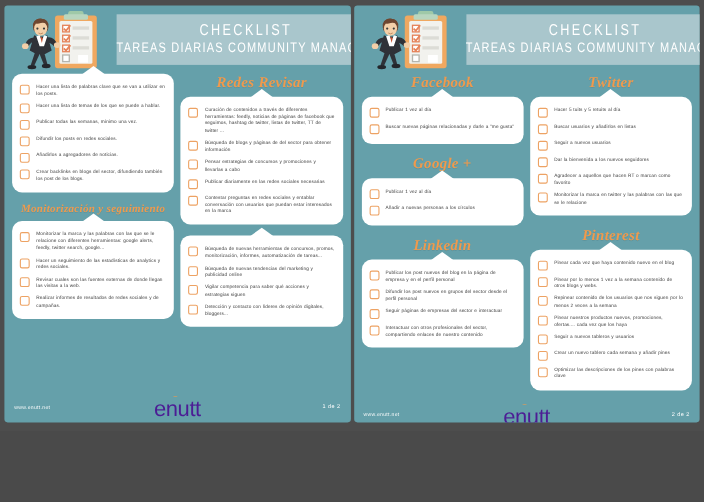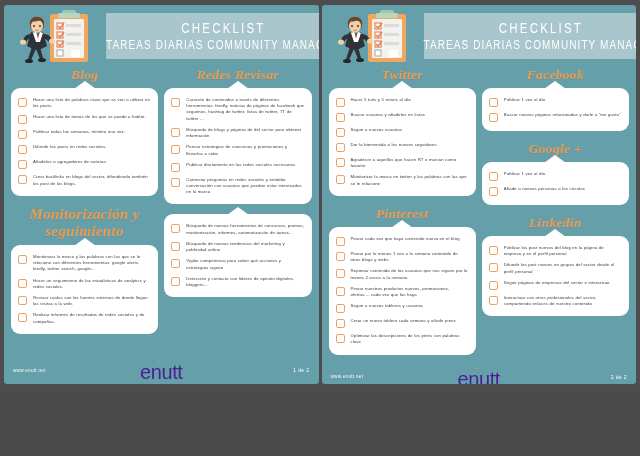--- a/index.html
+++ b/index.html
@@ -84,21 +84,21 @@
     text-align: center;
     color: #ef9a4d;
     font-family: "Liberation Serif", serif;
     font-style: italic;
     font-weight: bold;
     font-size: 13.5px;
     letter-spacing: .3px;
     margin-bottom: 5px;
     text-shadow: 0 1px 0 rgba(0,0,0,.07);
   }
-  .sec-title.wide { font-size: 15px; }
+  .sec-title.wide { font-size: 10px; }
 
   
   .card {
     position: relative;
     background: #ffffff;
     border-radius: 9px;
     padding: 9px 7px 9px 7px;
     margin-bottom: 10px;
   }
   .card::before {
@@ -229,21 +229,20 @@
         </svg>
       </div>
       <div class="title-band">
         <div class="title-main">CHECKLIST</div>
         <div class="title-sub">TAREAS DIARIAS COMMUNITY MANAGER</div>
       </div>
     </div>
 
     <div class="page-body">
       <div class="col">
-        <div class="sec-title">Blog</div>
         <div class="card">
           <div class="item">
               <span class="cbx"></span>
               <span class="item-text">Hacer una lista de palabras clave que se van a utilizar en los posts.</span>
             </div>
           <div class="item">
               <span class="cbx"></span>
               <span class="item-text">Hacer una lista de temas de los que se puede a hablar.</span>
             </div>
           <div class="item">
@@ -384,20 +383,66 @@
         </svg>
       </div>
       <div class="title-band">
         <div class="title-main">CHECKLIST</div>
         <div class="title-sub">TAREAS DIARIAS COMMUNITY MANAGER</div>
       </div>
     </div>
 
     <div class="page-body">
       <div class="col">
+        <div class="sec-title">Facebook</div>
+        <div class="card">
+          <div class="item">
+              <span class="cbx"></span>
+              <span class="item-text">Publicar 1 vez al día</span>
+            </div>
+          <div class="item">
+              <span class="cbx"></span>
+              <span class="item-text">Buscar nuevas páginas relacionadas y darle a "me gusta"</span>
+            </div>
+        </div>
+
+        <div class="sec-title">Google +</div>
+        <div class="card">
+          <div class="item">
+              <span class="cbx"></span>
+              <span class="item-text">Publicar 1 vez al día</span>
+            </div>
+          <div class="item">
+              <span class="cbx"></span>
+              <span class="item-text">Añadir a nuevas personas a los círculos</span>
+            </div>
+        </div>
+
+        <div class="sec-title">Linkedin</div>
+        <div class="card">
+          <div class="item">
+              <span class="cbx"></span>
+              <span class="item-text">Publicar los post nuevos del blog en la página de empresa y en el perfil personal</span>
+            </div>
+          <div class="item">
+              <span class="cbx"></span>
+              <span class="item-text">Difundir los post nuevos en grupos del sector desde el perfil personal</span>
+            </div>
+          <div class="item">
+              <span class="cbx"></span>
+              <span class="item-text">Seguir páginas de empresas del sector e interactuar</span>
+            </div>
+          <div class="item">
+              <span class="cbx"></span>
+              <span class="item-text">Interactuar con otros profesionales del sector, compartiendo enlaces de nuestro contenido</span>
+            </div>
+        </div>
+      </div>
+
+      <div class="col">
         <div class="sec-title">Twitter</div>
         <div class="card">
           <div class="item">
               <span class="cbx"></span>
               <span class="item-text">Hacer 5 tuits y 5 retuits al día</span>
             </div>
           <div class="item">
               <span class="cbx"></span>
               <span class="item-text">Buscar usuarios y añadirlos en listas</span>
             </div>
@@ -441,66 +486,20 @@
               <span class="cbx"></span>
               <span class="item-text">Seguir a nuevos tableros y usuarios</span>
             </div>
           <div class="item">
               <span class="cbx"></span>
               <span class="item-text">Crear un nuevo tablero cada semana y añadir pines</span>
             </div>
           <div class="item">
               <span class="cbx"></span>
               <span class="item-text">Optimizar las descripciones de los pines con palabras clave</span>
-            </div>
-        </div>
-      </div>
-
-      <div class="col">
-        <div class="sec-title">Facebook</div>
-        <div class="card">
-          <div class="item">
-              <span class="cbx"></span>
-              <span class="item-text">Publicar 1 vez al día</span>
-            </div>
-          <div class="item">
-              <span class="cbx"></span>
-              <span class="item-text">Buscar nuevas páginas relacionadas y darle a "me gusta"</span>
-            </div>
-        </div>
-
-        <div class="sec-title">Google +</div>
-        <div class="card">
-          <div class="item">
-              <span class="cbx"></span>
-              <span class="item-text">Publicar 1 vez al día</span>
-            </div>
-          <div class="item">
-              <span class="cbx"></span>
-              <span class="item-text">Añadir a nuevas personas a los círculos</span>
-            </div>
-        </div>
-
-        <div class="sec-title">Linkedin</div>
-        <div class="card">
-          <div class="item">
-              <span class="cbx"></span>
-              <span class="item-text">Publicar los post nuevos del blog en la página de empresa y en el perfil personal</span>
-            </div>
-          <div class="item">
-              <span class="cbx"></span>
-              <span class="item-text">Difundir los post nuevos en grupos del sector desde el perfil personal</span>
-            </div>
-          <div class="item">
-              <span class="cbx"></span>
-              <span class="item-text">Seguir páginas de empresas del sector e interactuar</span>
-            </div>
-          <div class="item">
-              <span class="cbx"></span>
-              <span class="item-text">Interactuar con otros profesionales del sector, compartiendo enlaces de nuestro contenido</span>
             </div>
         </div>
       </div>
     </div>
 
     <div class="page-footer">
       <div class="foot-url">www.enutt.net</div>
       <div class="logo-wrap">
         <div class="logo-tilde">~</div>
         <div class="logo-text">enutt</div>

